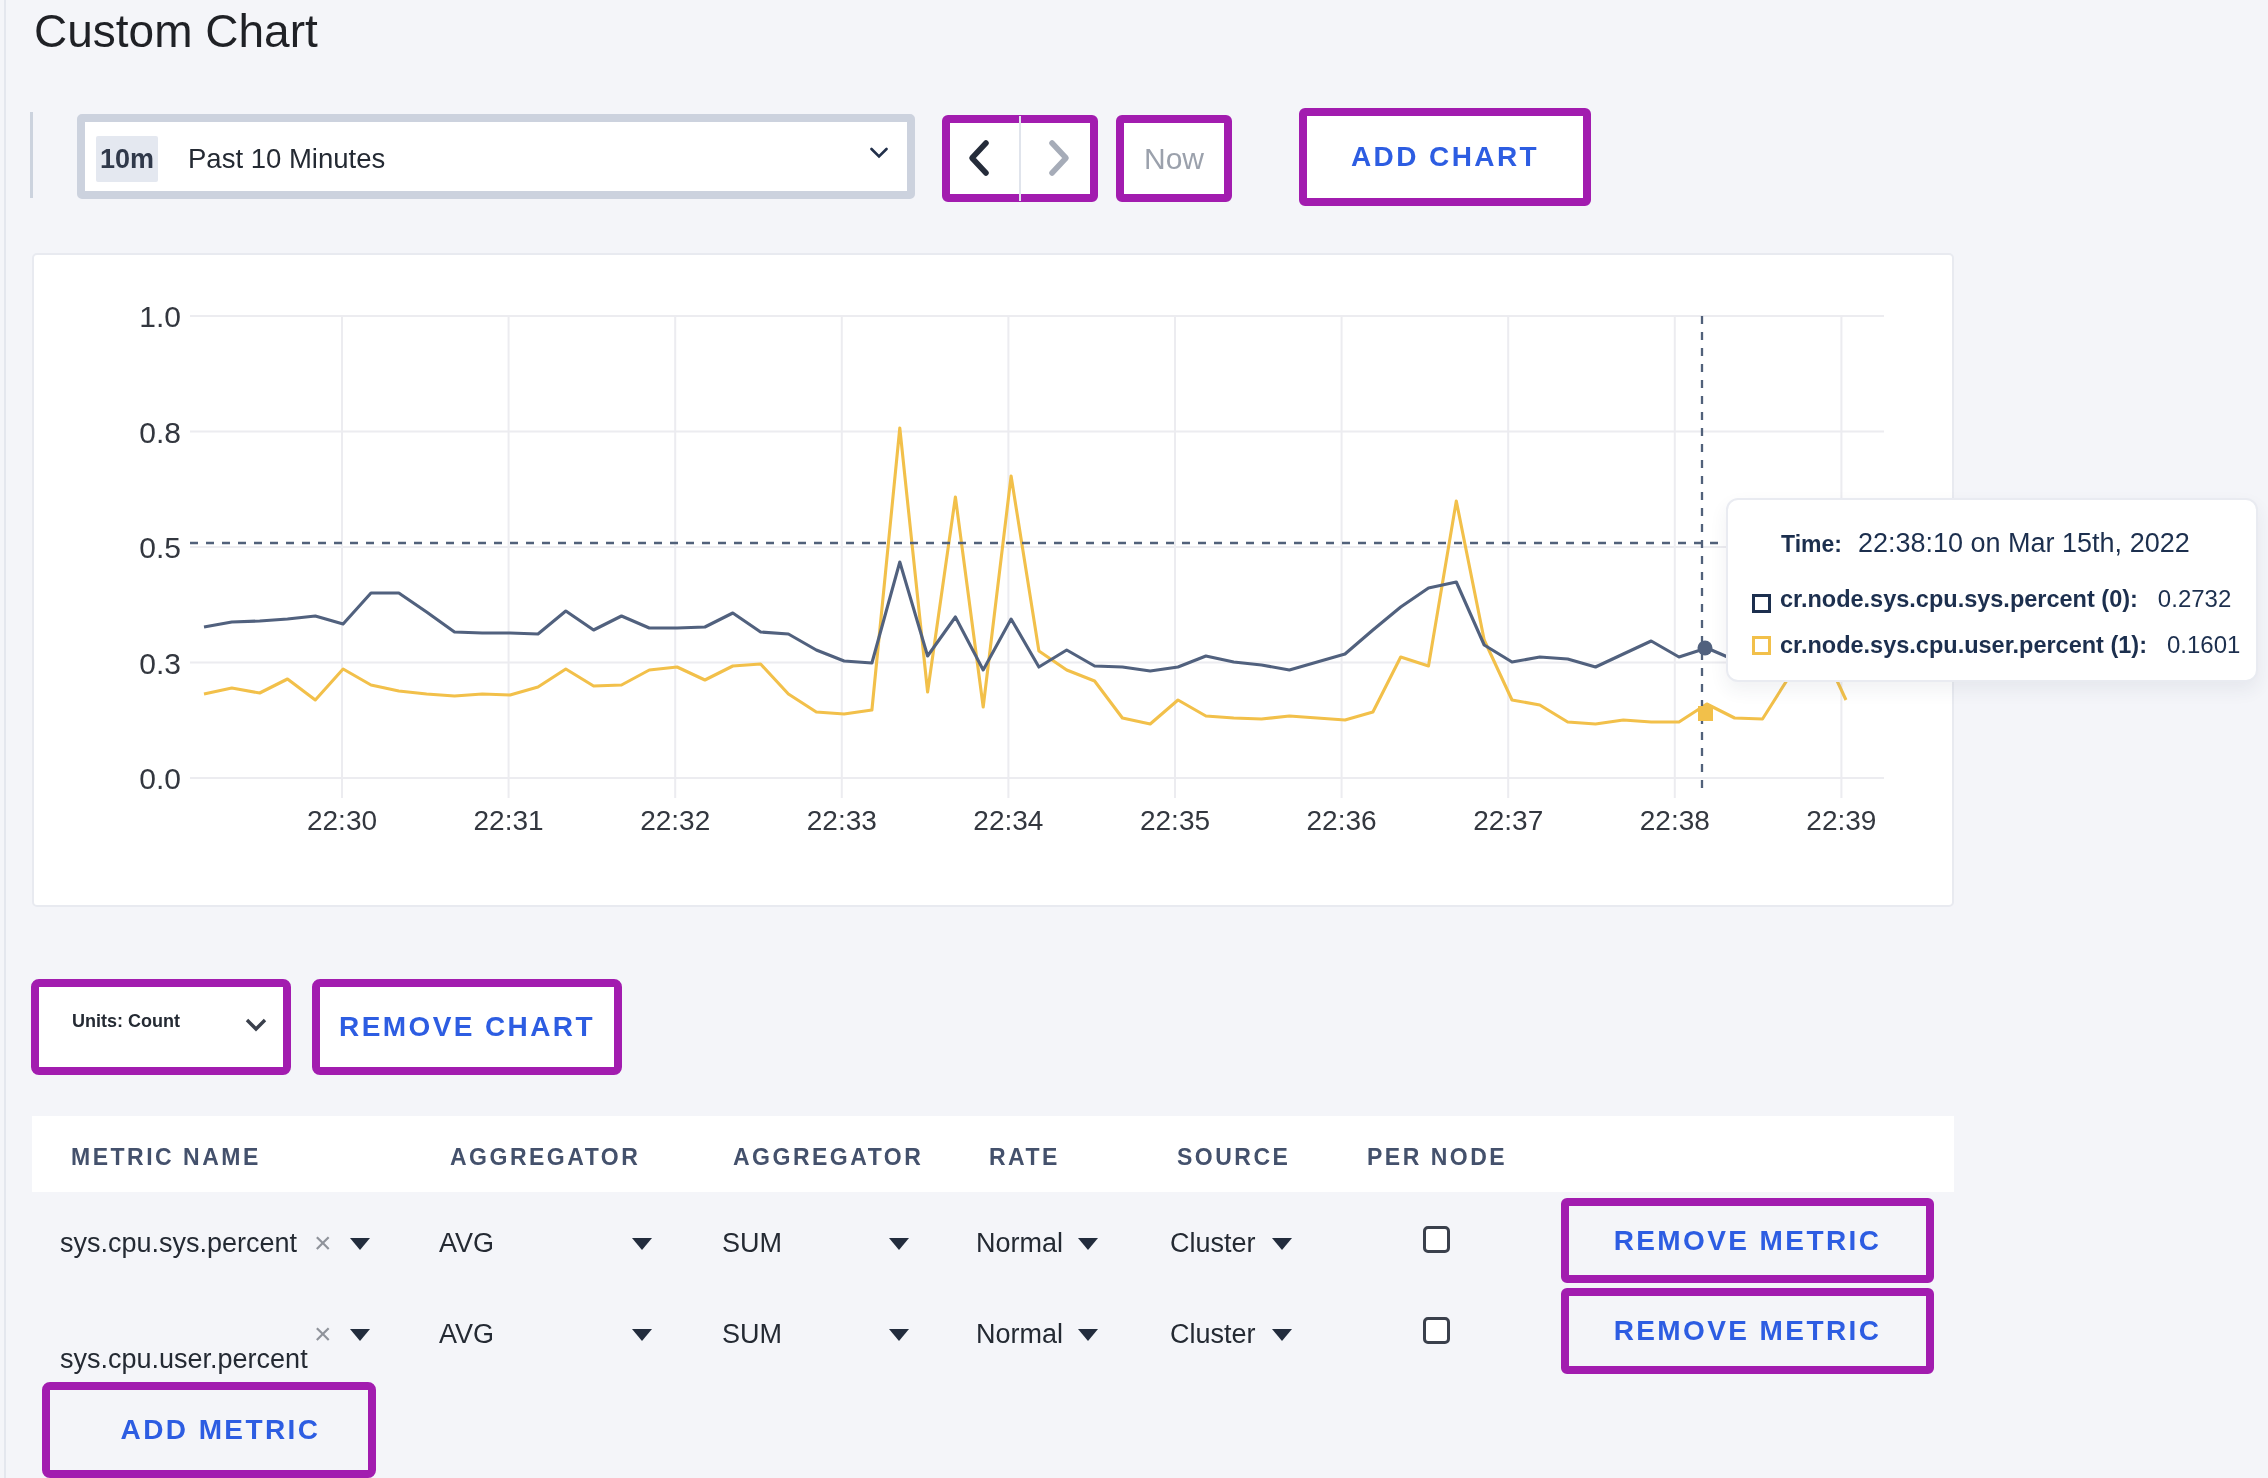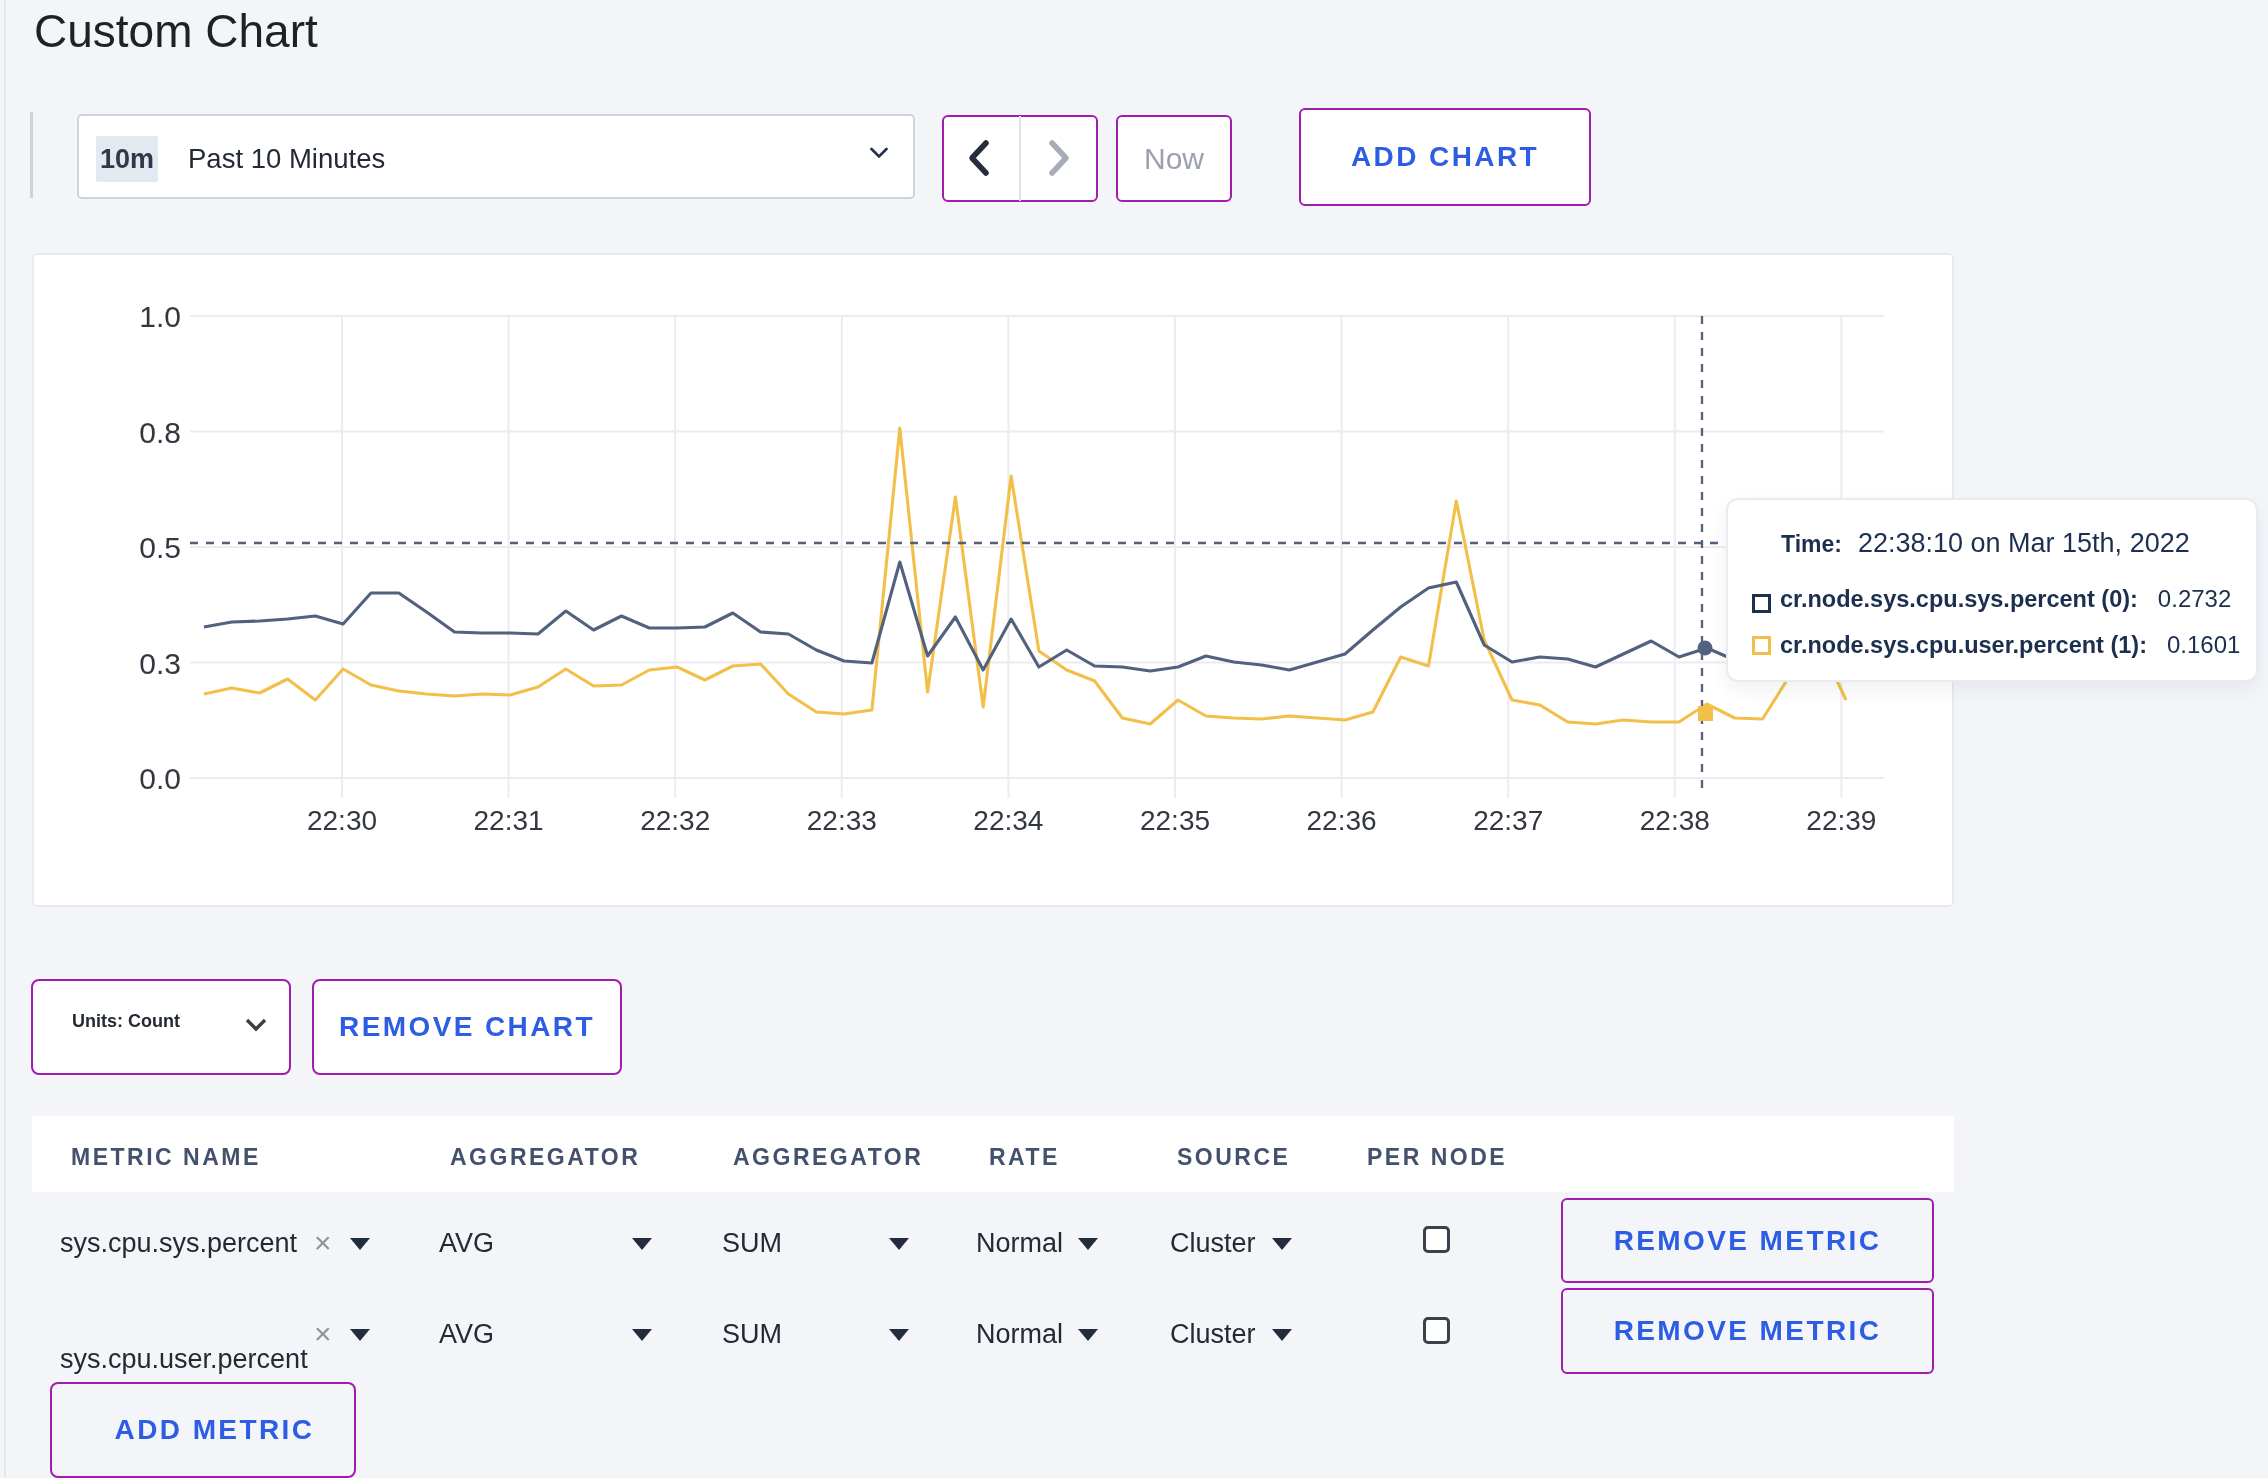--- a/index.html
+++ b/index.html
@@ -1,16 +1,16 @@
 <!DOCTYPE html>
 <html><head><meta charset="utf-8"><style>
 * { margin:0; padding:0; box-sizing:border-box; }
 html,body { width:2268px; height:1478px; background:#f4f5f9; font-family:"Liberation Sans", sans-serif; position:relative; overflow:hidden; }
 .abs { position:absolute; }
-.btn { position:absolute; background:#fff; border:2px solid #a21caf; border-radius:7px; }
+.btn { position:absolute; background:#fff; border:8px solid #a21caf; border-radius:7px; }
 .bluetxt { color:#2d5de2; font-weight:bold; letter-spacing:2.4px; font-size:28px; display:flex; align-items:center; justify-content:center; }
 .tri { width:0; height:0; border-left:10px solid transparent; border-right:10px solid transparent; border-top:12px solid #222c3d; display:inline-block; }
 .cbx { position:absolute; width:27px; height:27px; background:#fff; border:3px solid #3a404c; border-radius:5px; }
 .selrow { position:absolute; font-size:27px; color:#242a33; }
 </style></head>
 <body>
 <div class="abs" style="left:4px;top:0;width:2px;height:1478px;background:#e4e7ee"></div>
 <div class="abs" style="left:34px;top:4px;font-size:46px;color:#1f2126;">Custom Chart</div>
 
 <div class="abs" style="left:30px;top:112px;width:3px;height:86px;background:#ccd3de"></div>
@@ -128,12 +128,12 @@
 <div class="tri abs" style="left:632px;top:1329px;"></div>
 <div class="selrow" style="left:722px;top:1319px;">SUM</div>
 <div class="tri abs" style="left:889px;top:1329px;"></div>
 <div class="selrow" style="left:976px;top:1319px;">Normal</div>
 <div class="tri abs" style="left:1078px;top:1329px;"></div>
 <div class="selrow" style="left:1170px;top:1319px;">Cluster</div>
 <div class="tri abs" style="left:1272px;top:1329px;"></div>
 <div class="cbx" style="left:1423px;top:1317px;"></div>
 <div class="btn bluetxt" style="left:1561px;top:1288px;width:373px;height:86px;border-radius:6px;background:transparent;">REMOVE METRIC</div>
 
-<div class="btn bluetxt" style="left:50px;top:1382px;width:306px;height:96px;border-radius:8px;background:transparent;padding-left:23px;">ADD METRIC</div>
+<div class="btn bluetxt" style="left:42px;top:1382px;width:334px;height:96px;border-radius:8px;background:transparent;padding-left:23px;">ADD METRIC</div>
 </body></html>

